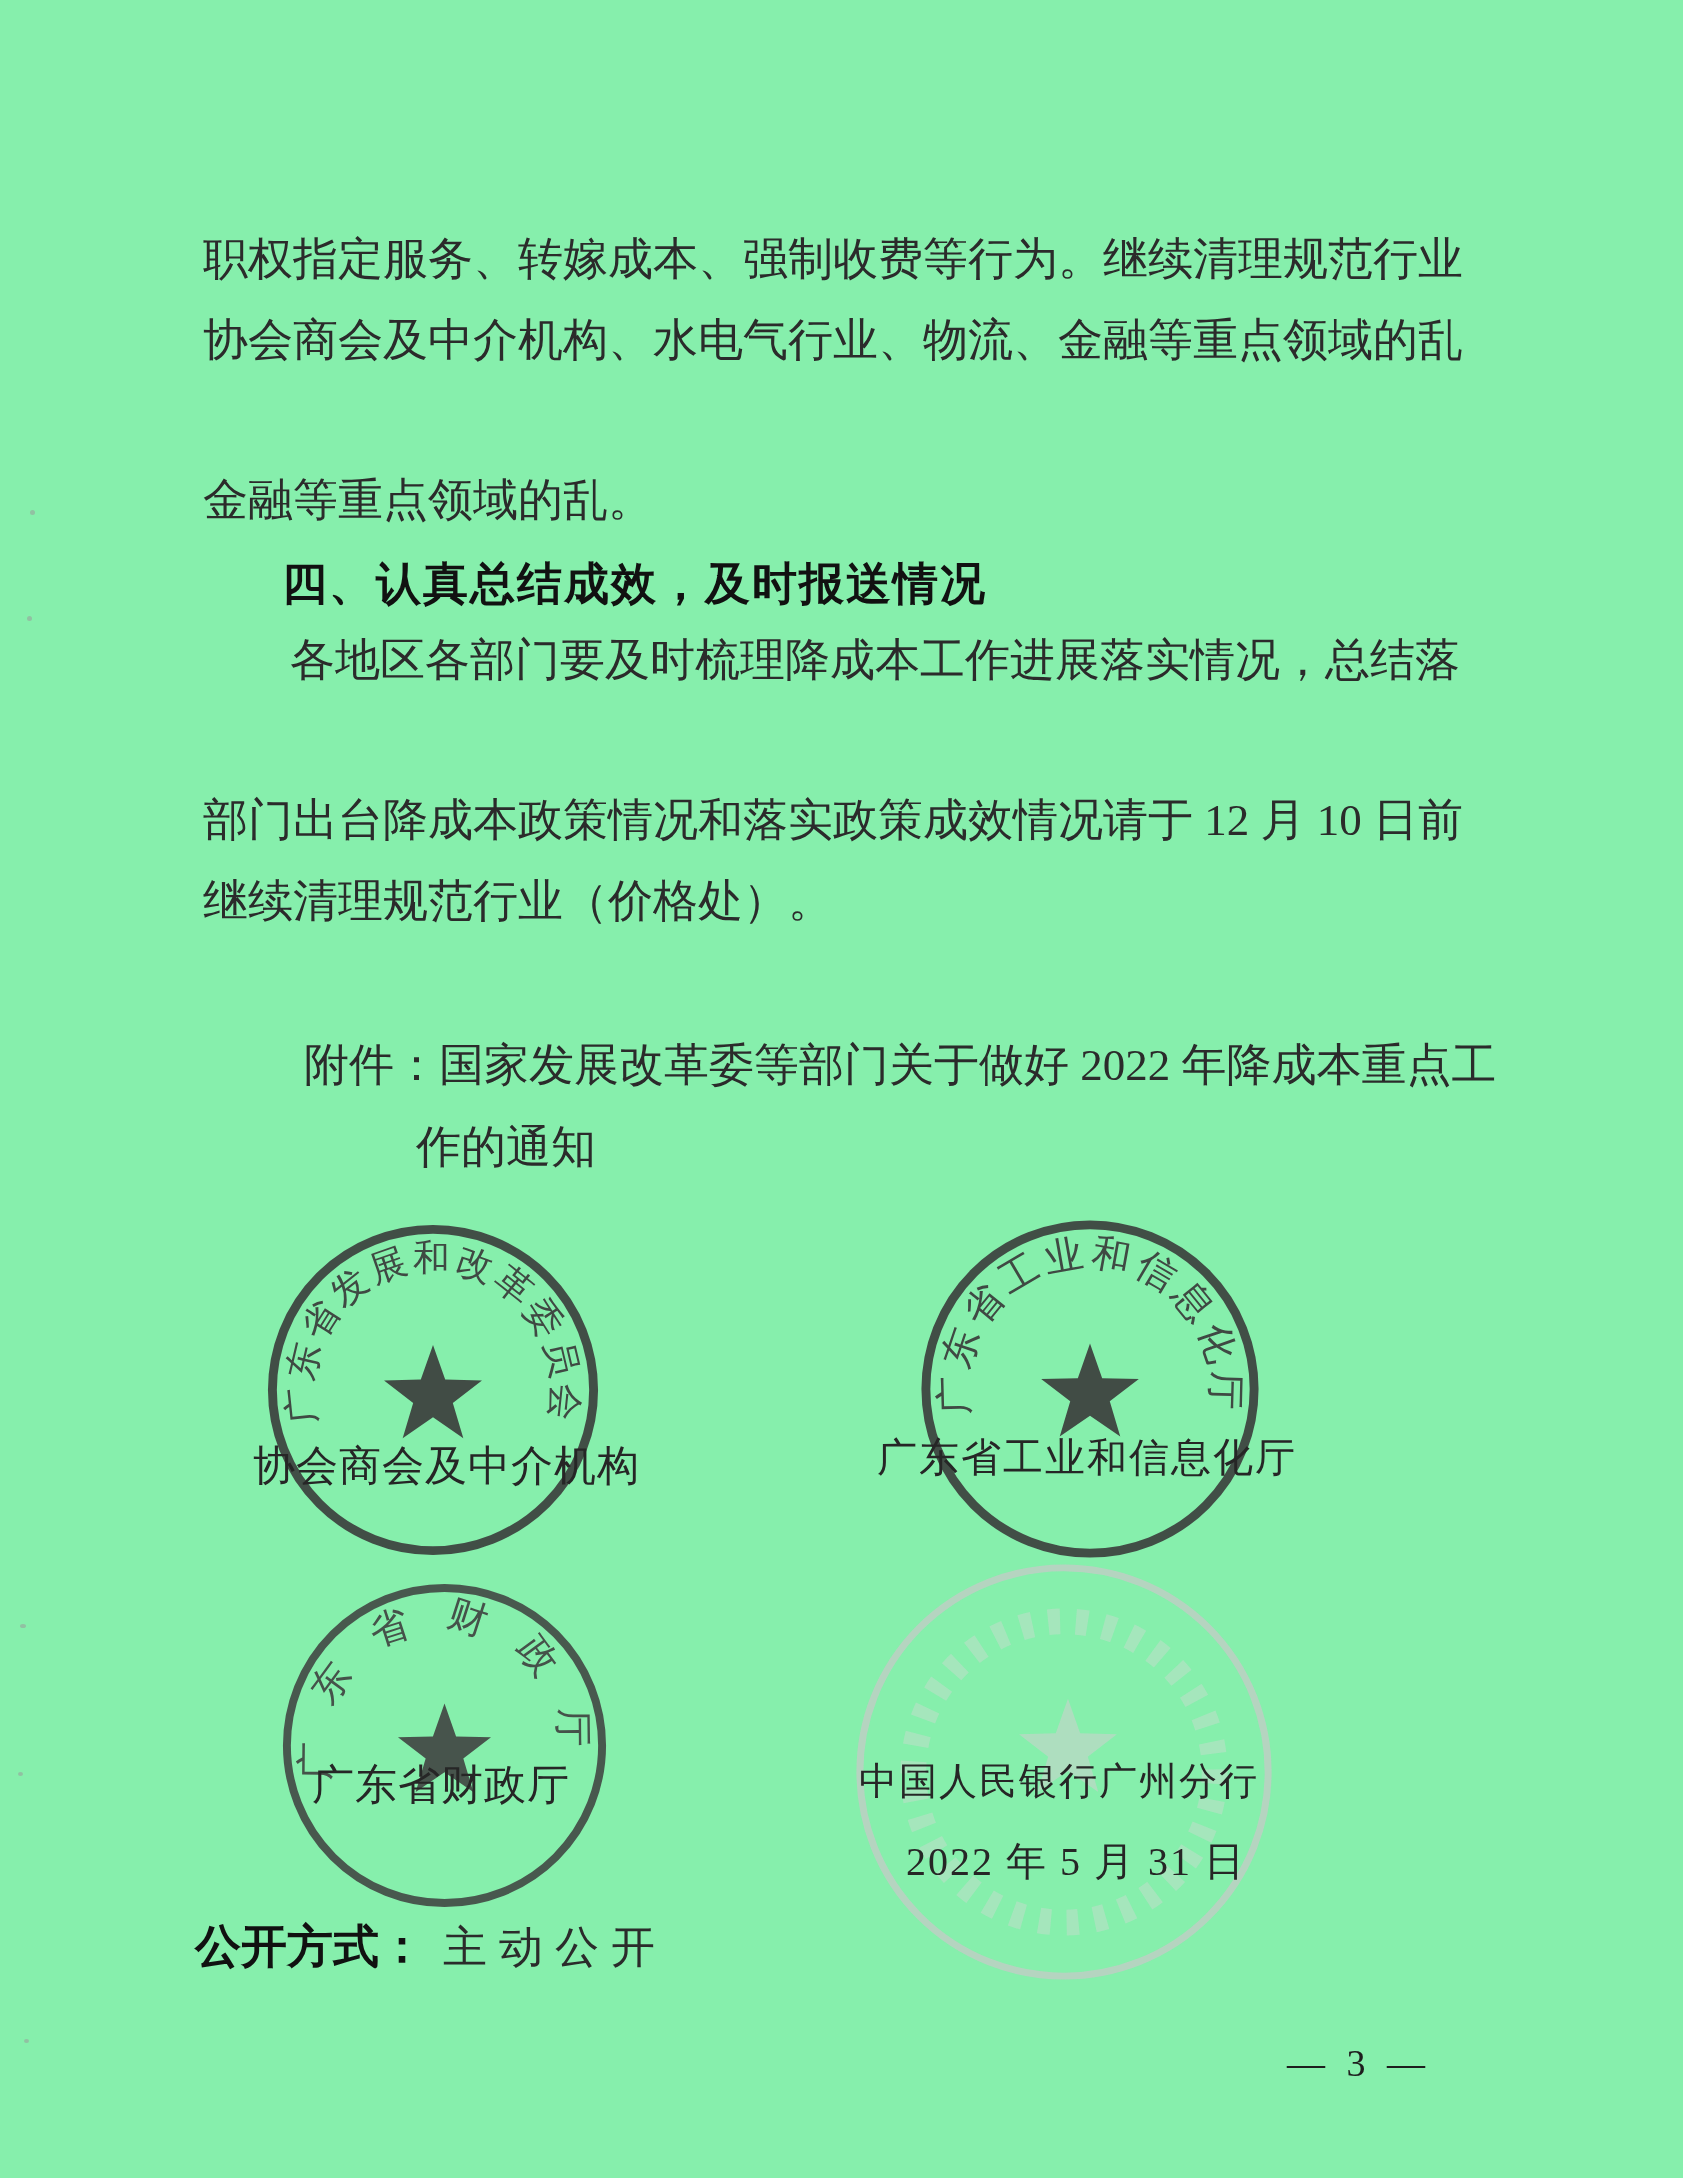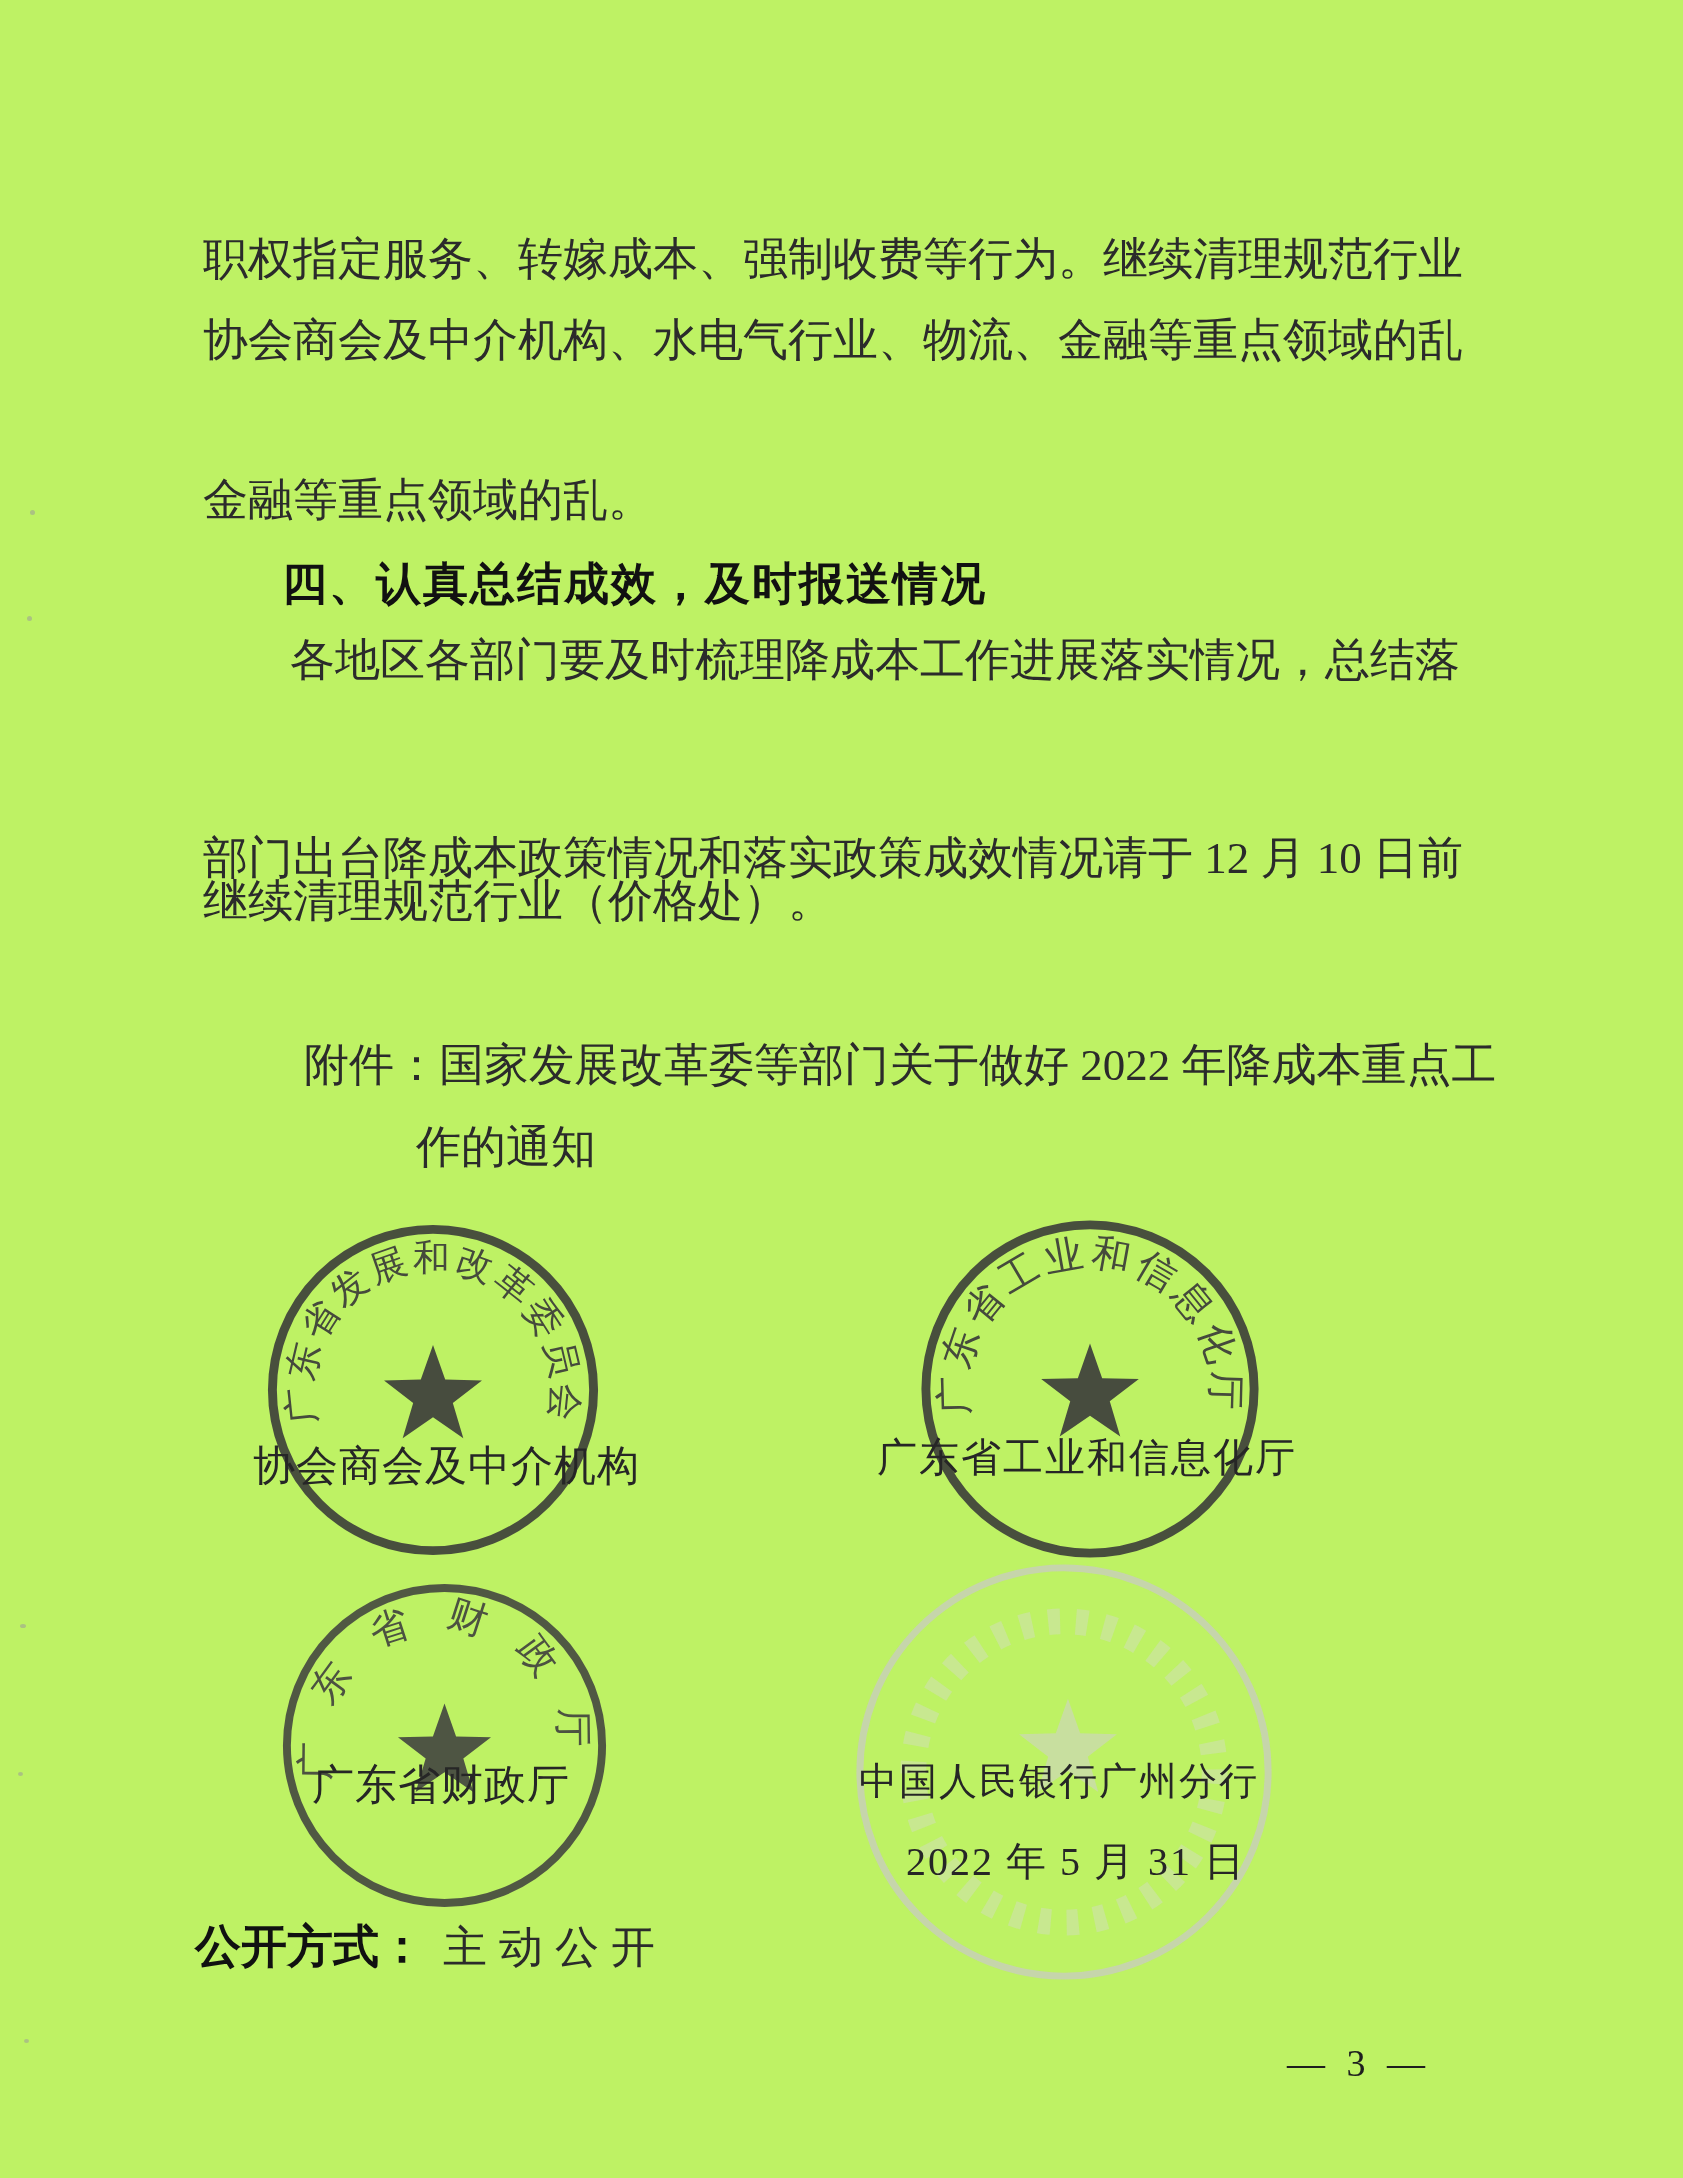--- a/index.html
+++ b/index.html
@@ -1,19 +1,19 @@
 <!DOCTYPE html>
 <html><head>
 <meta charset="utf-8">
 <style>
   html,body{margin:0;padding:0;background:#e8e8e8;}
   .page{
     position:relative;
     width:1683px;height:2178px;
-    background:#bef264;
+    background:#86efac;
     overflow:hidden;
     font-family:"Liberation Serif","DejaVu Serif",serif;
     color:#262626;
   }
   .bline{
     position:absolute;left:203px;width:1218px;
     font-size:45px;line-height:1.05;letter-spacing:0px;
     white-space:nowrap;color:#2b2b2b;
   }
   .indent{left:290px;}
@@ -56,21 +56,21 @@
 
 <div class="page">
 
   <div class="bline" style="top:236px">职权指定服务、转嫁成本、强制收费等行为。继续清理规范行业</div>
   <div class="bline" style="top:317px">协会商会及中介机构、水电气行业、物流、金融等重点领域的乱</div>
   <div class="bline" style="top:477px">金融等重点领域的乱。</div>
 
   <div class="heading">四、认真总结成效，及时报送情况</div>
 
   <div class="bline indent" style="top:637px">各地区各部门要及时梳理降成本工作进展落实情况，总结落</div>
-  <div class="bline" style="top:835px">部门出台降成本政策情况和落实政策成效情况请于 12 月 10 日前</div>
+  <div class="bline" style="top:797px">部门出台降成本政策情况和落实政策成效情况请于 12 月 10 日前</div>
   <div class="bline" style="top:878px">继续清理规范行业（价格处）。</div>
 
   <div class="attach1">附件：国家发展改革委等部门关于做好 2022 年降成本重点工</div>
   <div class="attach2">作的通知</div>
 
   <svg class="seal" style="left:262px;top:1219px" width="342" height="342" viewBox="0 0 345 345">
     <g fill="none" stroke="#383838" opacity="0.88">
       <circle cx="172.5" cy="172.5" r="162" stroke-width="9"></circle>
     </g>
     <path id="s1arc" d="M 56.8 207.9 A 121 121 0 1 1 288.2 207.9" fill="none" stroke="none"></path>

